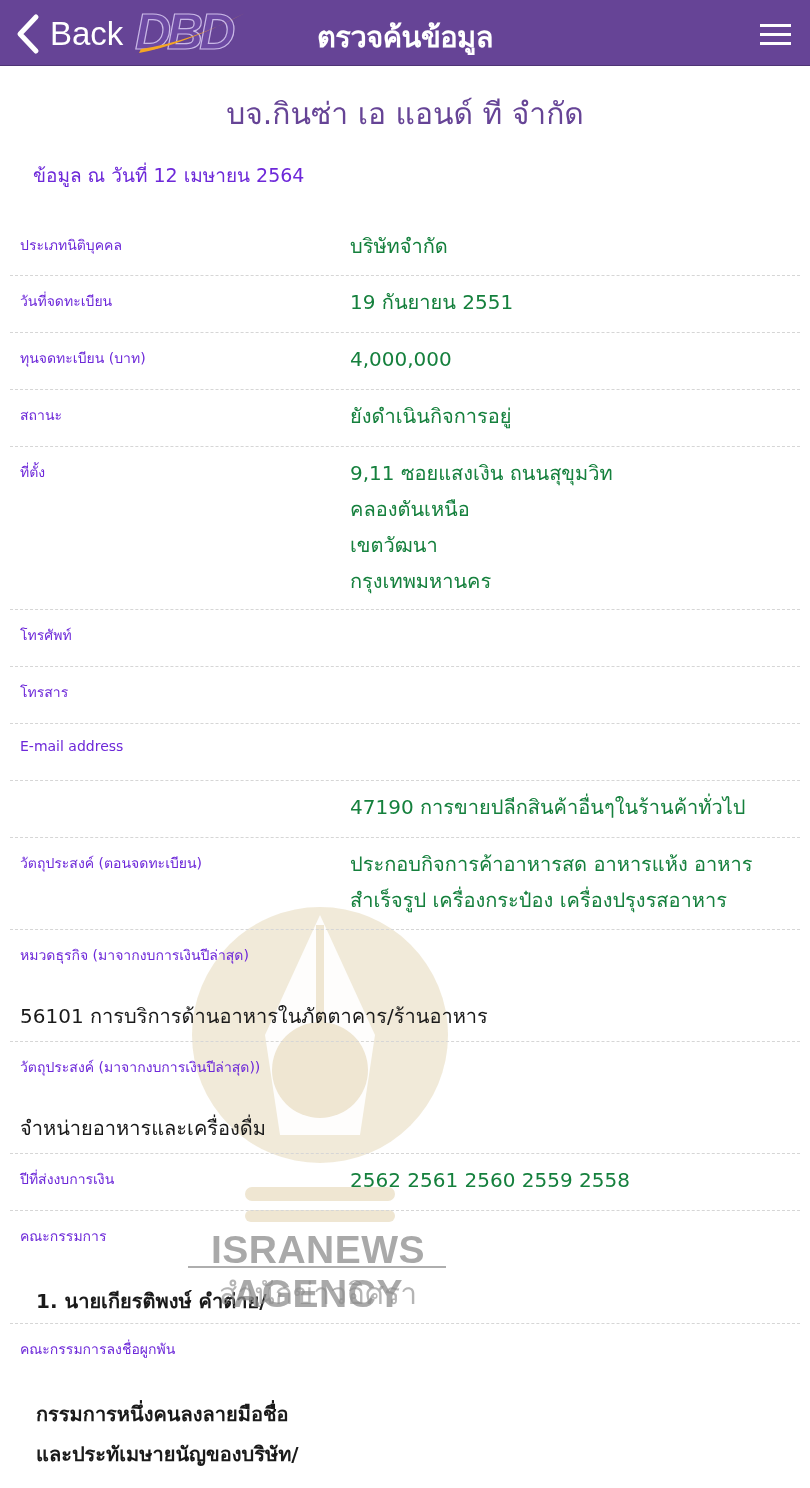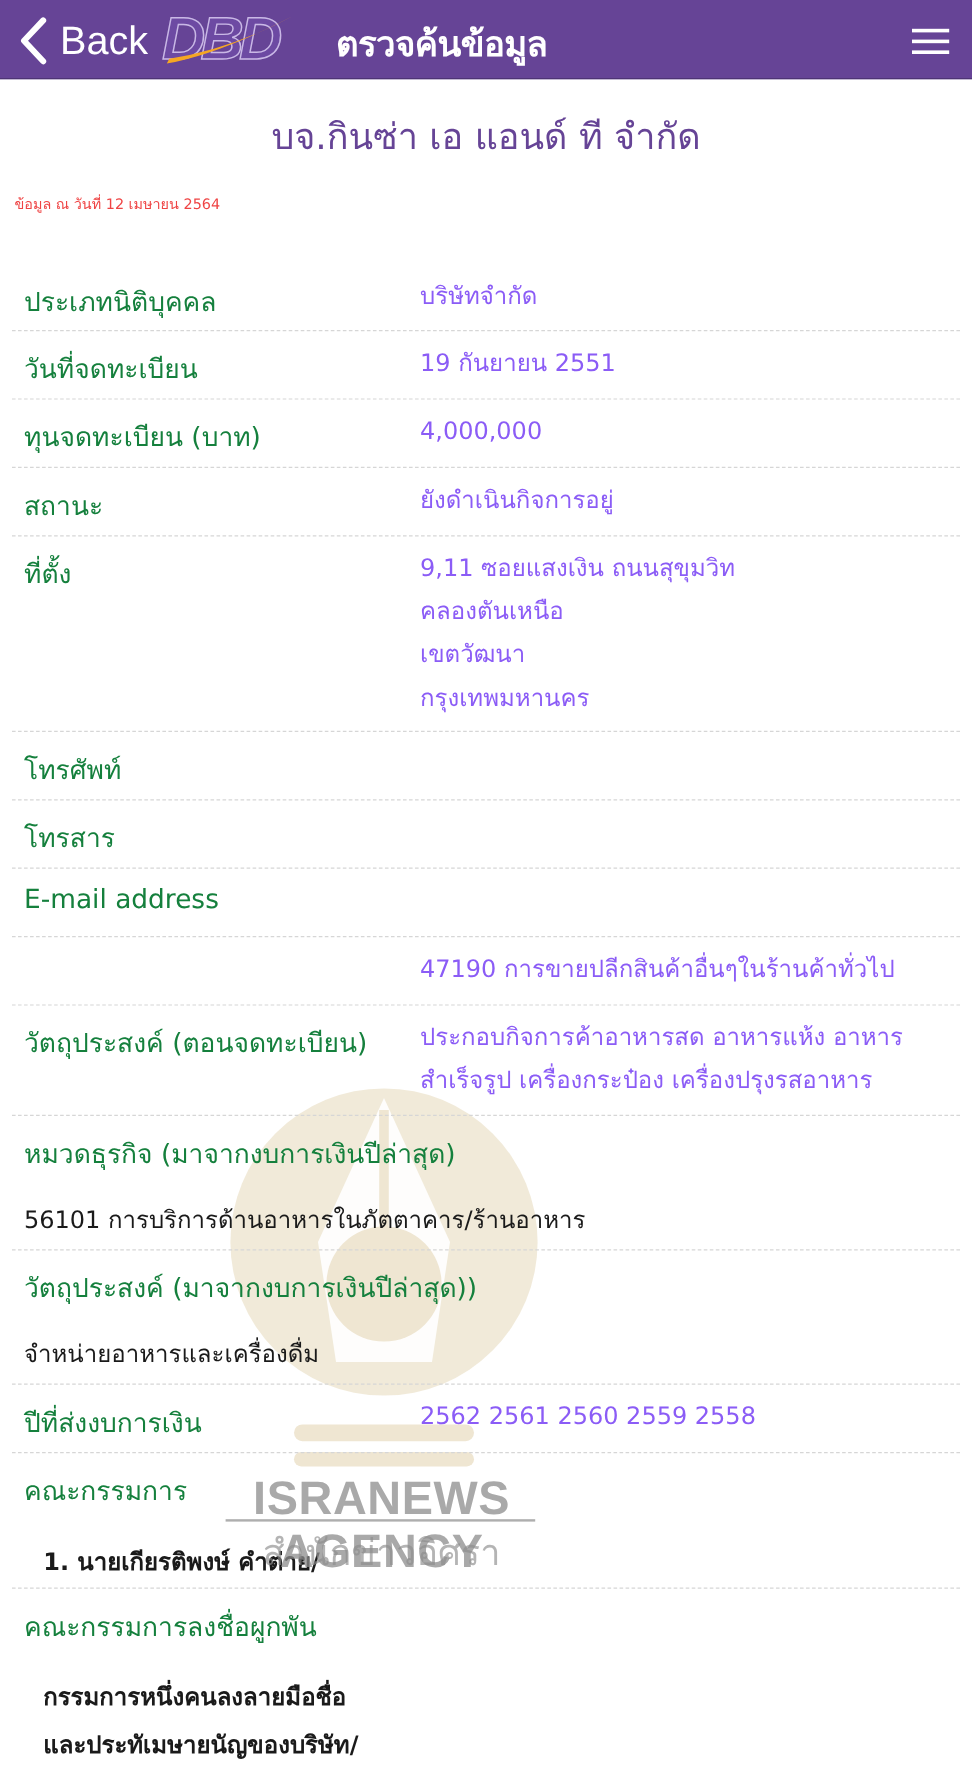--- a/index.html
+++ b/index.html
@@ -12,37 +12,37 @@
       border-bottom: 1px solid #4e3475;
     }
     .back-btn {
       position: absolute; left: 14px; top: 10px; height: 48px;
       display: flex; align-items: center; color: #fff; cursor: pointer;
     }
     .back-btn svg { width: 26px; height: 42px; }
     .back-label { font-family: "Liberation Sans", sans-serif; font-size: 33px; margin-left: 10px; color: #fff; }
     .logo { position: absolute; left: 133px; top: 5px; width: 122px; height: 52px; }
     .title {
-      position: absolute; left: 280px; top: 14px; width: 250px; text-align: left;
+      position: absolute; left: 280px; top: 14px; width: 250px; text-align: center;
       font-family: "DejaVu Sans", sans-serif; font-weight: bold; font-size: 29px; color: #fff;
       letter-spacing: -0.5px;
     }
     .menu-btn { position: absolute; left: 760px; top: 24px; width: 34px; height: 22px; cursor: pointer; }
     .menu-btn span { display: block; width: 31px; height: 3px; background: #fff; margin-bottom: 6px; }
 
     .company {
       position: absolute; left: 0; top: 90px; width: 810px; text-align: center;
       font-size: 30px; color: #664496; font-family: "DejaVu Sans", sans-serif;
     }
-    .asof { position: absolute; left: 12px; top: 160px; font-size: 12px; color: #ef4444; }
+    .asof { position: absolute; left: 33px; top: 160px; font-size: 19px; color: #6d28d9; }
 
     .rows { position: absolute; left: 10px; top: 220px; width: 790px; }
     .row { position: relative; border-bottom: 1px dashed #d6d6d6; }
-    .lbl { position: absolute; left: 10px; font-size: 22px; color: #15803d; }
-    .val { position: absolute; left: 340px; font-size: 20px; color: #8b5cf6; line-height: 36px; }
+    .lbl { position: absolute; left: 10px; font-size: 14px; color: #6d28d9; }
+    .val { position: absolute; left: 340px; font-size: 20px; color: #15803d; line-height: 36px; }
     .full { position: absolute; left: 10px; font-size: 20px; color: #1a1a1a; }
     .indent { left: 26px; font-weight: bold; }
 
     .watermark { position: absolute; left: 185px; top: 905px; width: 270px; height: 320px; pointer-events: none; }
     .wm-text {
       position: absolute; left: 170px; top: 1228px; width: 296px; text-align: center;
       font-family: "Liberation Sans", sans-serif; font-weight: bold; font-size: 39px;
       color: rgba(140,140,140,0.75); letter-spacing: 0.5px; pointer-events: none;
     }
     .wm-line { position: absolute; left: 188px; top: 1266px; width: 258px; height: 2px; background: rgba(140,140,140,0.7); }

